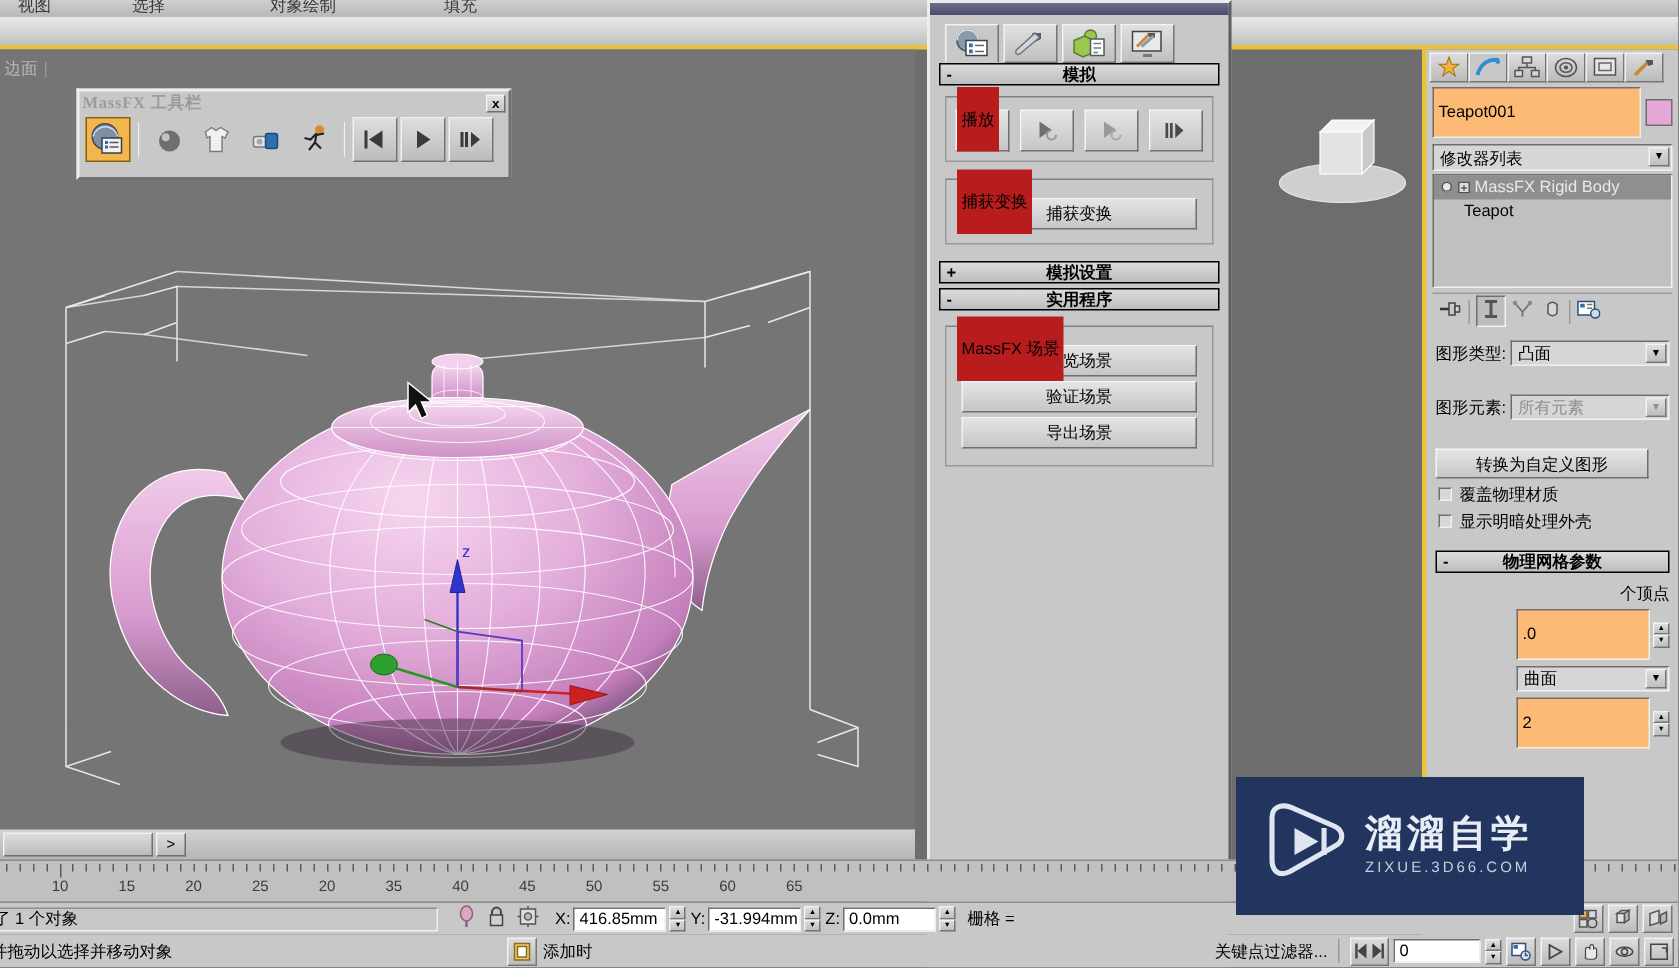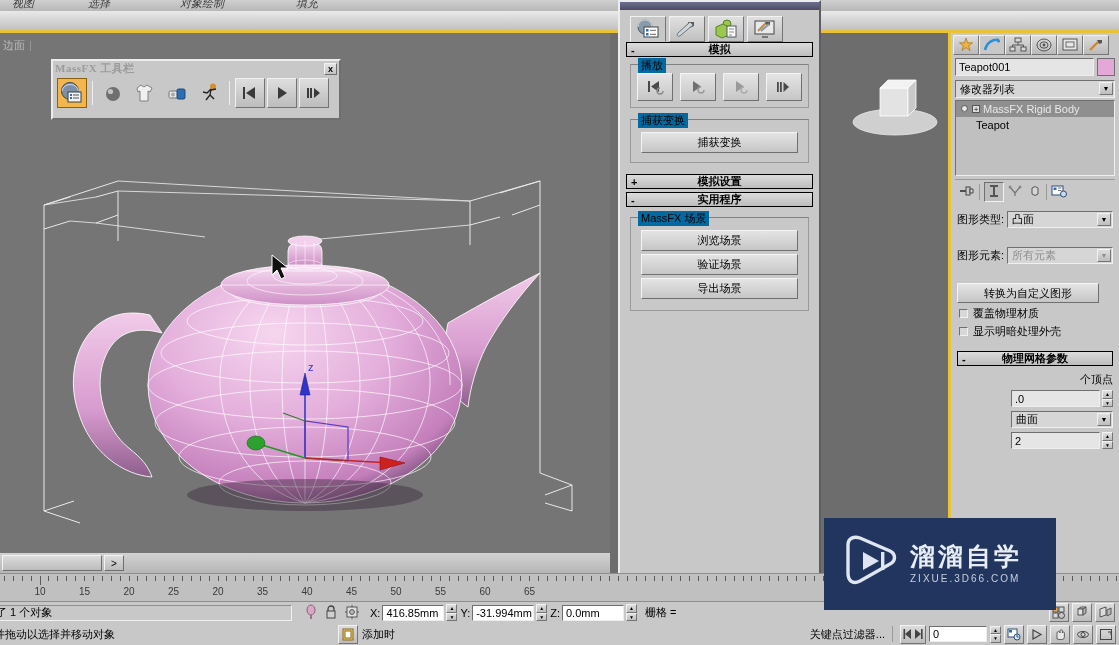--- a/index.html
+++ b/index.html
@@ -20,43 +20,43 @@
     display:flex;align-items:center;justify-content:center;
     cursor:pointer;white-space:nowrap;
   }
   .mxbtn.dis{color:#8e8e8e;}
   .sunken{
     background:#bdbdbd;
     border:1px solid #6f6f6f;
     border-right-color:#f2f2f2;border-bottom-color:#f2f2f2;
   }
   .field{
-    background:#e5e5e5;border:1px solid #6f6f6f;border-right-color:#eee;border-bottom-color:#eee;
-    padding:0 3px;display:flex;align-items:center;font-size:11px;color:#000;
+    background:#fdba74;border:1px solid #6f6f6f;border-right-color:#eee;border-bottom-color:#eee;
+    padding:16px 3px;display:flex;align-items:center;font-size:11px;color:#000;
   }
   .rollup{
     background:linear-gradient(#dcdcdc,#bdbdbd);
     border:1px solid #000;
     height:15px;display:flex;align-items:center;
     font-size:11px;font-weight:bold;position:relative;
   }
   .rollup .sign{position:absolute;left:4px;font-weight:bold;}
   .rollup .ttl{flex:1;text-align:center;}
   .grp{
     border:1px solid #9a9a9a;border-top-color:#818181;
     position:relative;margin-top:7px;
   }
   .grp > .lbl{
-    position:absolute;top:-7px;left:7px;background:#0369a1;
-    padding:0 3px;font-size:11px;color:#000;
+    position:absolute;top:-7px;left:7px;background:#b91c1c;
+    padding:14px 3px;font-size:11px;color:#000;
   }
 
   
   #menustrip{position:absolute;left:0;top:0;width:1119px;height:11px;
-    background:linear-gradient(#cfcfcf,#b8b8b8);overflow:hidden;font-style:italic;}
+    background:linear-gradient(#cfcfcf,#b8b8b8);overflow:hidden;}
   #menustrip .mi{position:absolute;top:-4px;font-size:11px;color:#3a3a3a;}
   #toolstrip{position:absolute;left:0;top:11px;width:1119px;height:20px;
     background:linear-gradient(#e9e9e9,#bfbfbf);}
   #goldline{position:absolute;left:0;top:30px;width:1119px;height:3px;background:#e8c33a;}
 
   
   #viewport{position:absolute;left:0;top:33px;width:610px;height:536px;
     background:#757575;overflow:hidden;}
   #vplabel{position:absolute;left:3px;top:5px;color:#b9b9b9;font-size:11px;}
   #vplabel .sep{color:#9a9a9a;margin:0 4px;}

